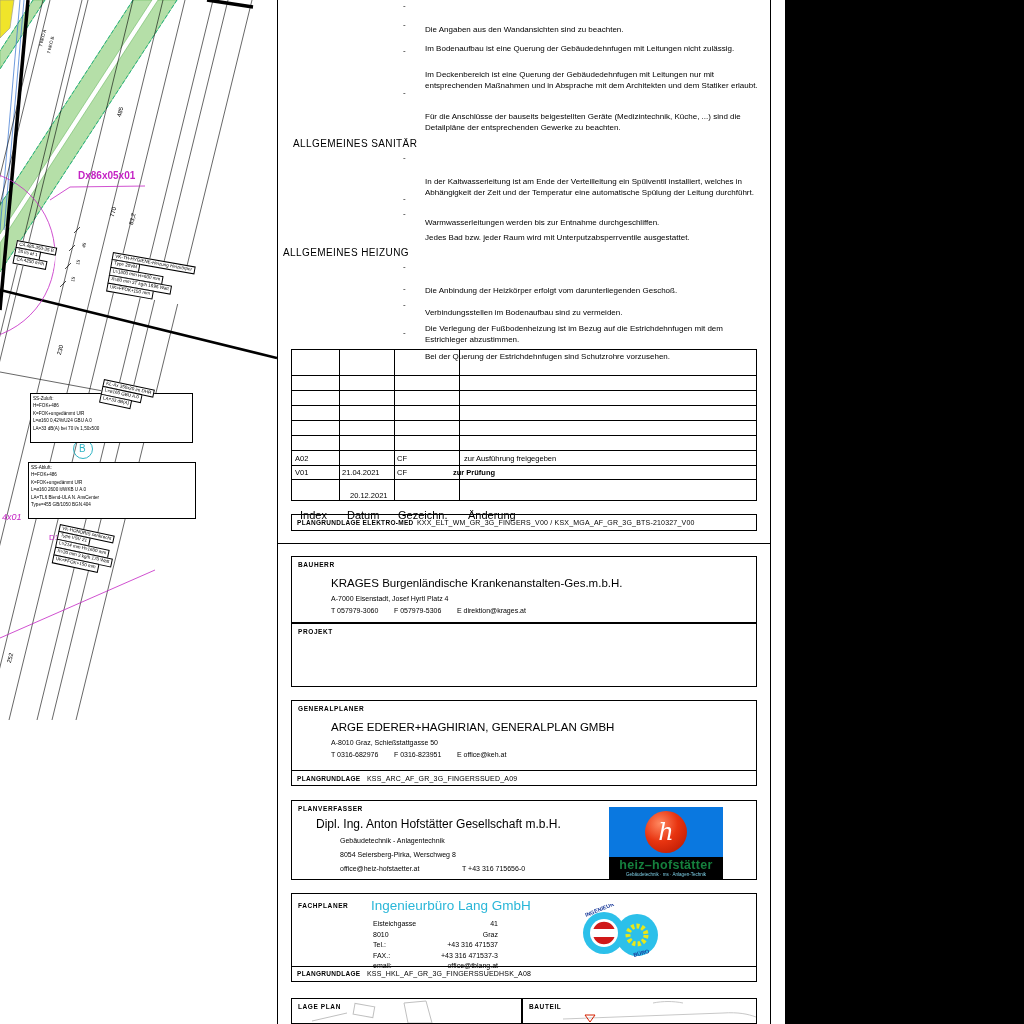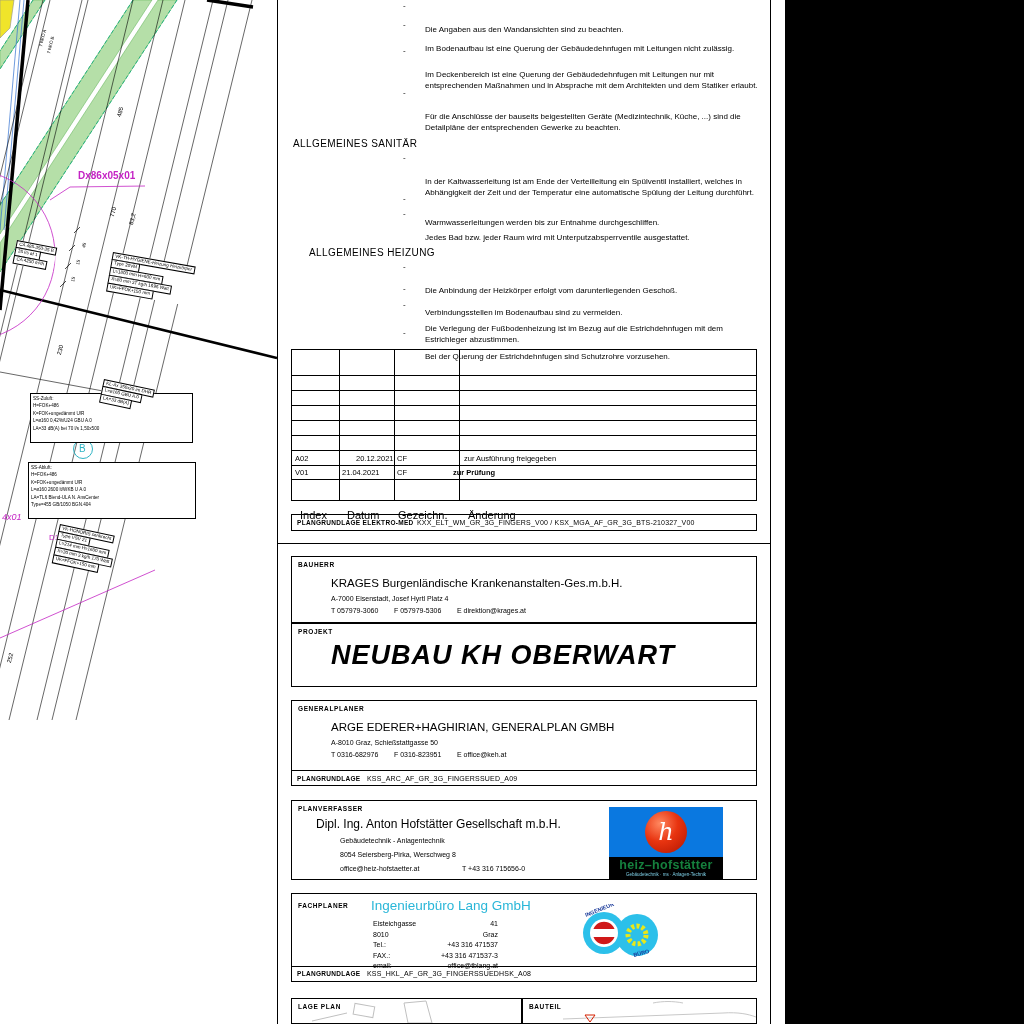--- a/index.html
+++ b/index.html
@@ -191,21 +191,21 @@
   </div>
   <div class="note-item" style="left:403px;top:194px;">
     <span class="dash">-</span>
     <span class="ntext">Warmwasserleitungen werden bis zur Entnahme durchgeschliffen.</span>
   </div>
   <div class="note-item" style="left:403px;top:209px;">
     <span class="dash">-</span>
     <span class="ntext">Jedes Bad bzw. jeder Raum wird mit Unterputzabsperrventile ausgestattet.</span>
   </div>
 
-  <div class="note-head" style="left:309px;top:247px;">ALLGEMEINES HEIZUNG</div>
+  <div class="note-head" style="left:283px;top:247px;">ALLGEMEINES HEIZUNG</div>
   <div class="note-item" style="left:403px;top:262px;">
     <span class="dash">-</span>
     <span class="ntext">Die Anbindung der Heizkörper erfolgt vom darunterliegenden Geschoß.</span>
   </div>
   <div class="note-item" style="left:403px;top:284px;">
     <span class="dash">-</span>
     <span class="ntext">Verbindungsstellen im Bodenaufbau sind zu vermeiden.</span>
   </div>
   <div class="note-item" style="left:403px;top:300px;">
     <span class="dash">-</span>
@@ -221,21 +221,21 @@
     <div class="tcol" style="left:102px;"></div>
     <div class="tcol" style="left:167px;"></div>
     <div class="trow" style="top:0;height:26px;"></div>
     <div class="trow" style="top:26px;height:15px;"></div>
     <div class="trow" style="top:41px;height:15px;"></div>
     <div class="trow" style="top:56px;height:15px;"></div>
     <div class="trow" style="top:71px;height:15px;"></div>
     <div class="trow" style="top:86px;height:15px;"></div>
     <div class="trow" style="top:101px;height:15px;">
       <span class="tcell" style="left:3px;">A02</span>
-      <span class="tcell" style="left:64px;">20.12.2021</span>
+      <span class="tcell" style="left:58px;margin-top:37px;">20.12.2021</span>
       <span class="tcell" style="left:105px;">CF</span>
       <span class="tcell" style="left:172px;">zur Ausführung freigegeben</span>
     </div>
     <div class="trow" style="top:116px;height:14px;">
       <span class="tcell" style="left:3px;top:2px;">V01</span>
       <span class="tcell" style="left:50px;top:2px;">21.04.2021</span>
       <span class="tcell" style="left:105px;top:2px;">CF</span>
       <span class="tcell" style="left:161px;top:2px;font-weight:bold;">zur Prüfung</span>
     </div>
     <div class="trow" style="top:130px;height:21px;border-bottom:none;margin-top:24px;">
@@ -253,21 +253,20 @@
 
   <div class="tb-box" style="top:556px;height:67px;">
     <span class="tb-label">BAUHERR</span>
     <div class="abs" style="left:39px;top:20px;font-size:11.5px;">KRAGES Burgenländische Krankenanstalten-Ges.m.b.H.</div>
     <div class="abs" style="left:39px;top:38px;font-size:7px;">A-7000 Eisenstadt, Josef Hyrtl Platz 4</div>
     <div class="abs pre" style="left:39px;top:50px;font-size:7px;">T 057979-3060        F 057979-5306        E direktion@krages.at</div>
   </div>
 
   <div class="tb-box" style="top:623px;height:64px;">
     <span class="tb-label">PROJEKT</span>
-    <div class="abs" style="left:39px;top:16px;font-size:27px;font-weight:700;font-style:italic;letter-spacing:1px;">NEUBAU KH OBERWART</div>
   </div>
 
   <div class="tb-box" style="top:700px;height:86px;">
     <span class="tb-label">GENERALPLANER</span>
     <div class="abs" style="left:39px;top:20px;font-size:11.5px;">ARGE EDERER+HAGHIRIAN, GENERALPLAN GMBH</div>
     <div class="abs" style="left:39px;top:38px;font-size:7px;">A-8010 Graz, Schießstattgasse 50</div>
     <div class="abs pre" style="left:39px;top:50px;font-size:7px;">T 0316-682976        F 0316-823951        E office@keh.at</div>
     <div class="abs" style="left:0;top:69px;width:464px;height:16px;border-top:1px solid #000;">
       <span class="pg-label">PLANGRUNDLAGE</span>
       <span class="pg-value" style="left:75px;">KSS_ARC_AF_GR_3G_FINGERSSUED_A09</span>

